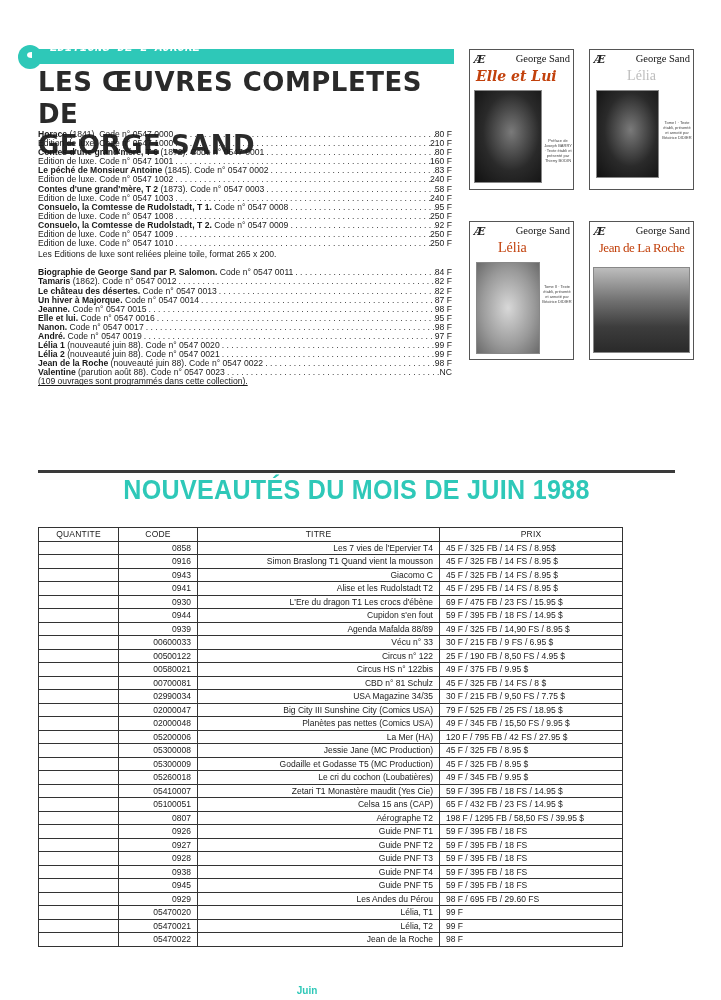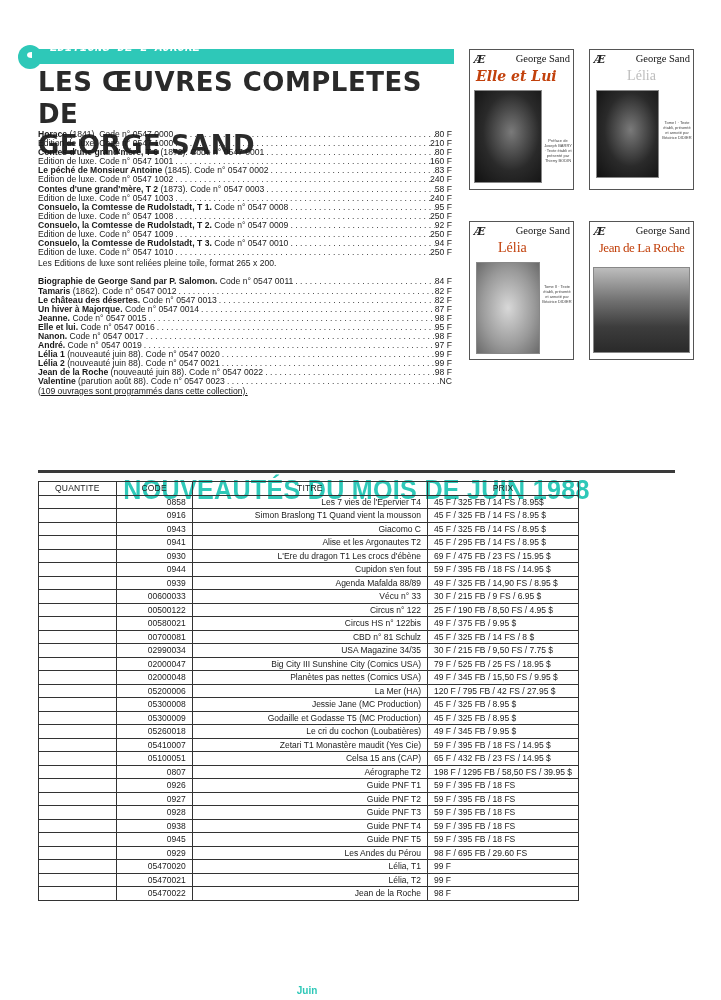--- a/index.html
+++ b/index.html
@@ -34,21 +34,21 @@
   .cover .cv-title { font-family: "Liberation Serif", serif; text-align: center; color: #c2410c; }
   .cover .cv-pic { position: absolute; background: radial-gradient(ellipse at 55% 45%, #7a7a7a 0%, #2a2a2a 55%, #111 100%); border: 1px solid #888; }
   .cover .cv-pic.light { background: radial-gradient(ellipse at 50% 50%, #d8d8d8 0%, #9a9a9a 60%, #6a6a6a 100%); }
   .cover .cv-pic.land { background: linear-gradient(180deg, #bdbdbd 0%, #6f6f6f 40%, #3d3d3d 70%, #2a2a2a 100%); }
   .cover .cv-side { position: absolute; font-size: 4px; line-height: 5px; color: #444; text-align: center; }
 
   
   .rule { position: absolute; left: 38px; top: 470px; width: 637px; height: 3px; background: #3a3a3a; }
   .section-title { position: absolute; left: 38px; top: 474px; width: 637px; text-align: center; font-family: "Liberation Sans", sans-serif; font-weight: bold; font-size: 27px; line-height: 32px; color: #2ec8b8; letter-spacing: 0.3px; transform: scaleX(0.93); transform-origin: center; }
 
-  table.orders { position: absolute; left: 38px; top: 481px; width: 541px; border-collapse: collapse; font-family: "Liberation Sans", sans-serif; font-size: 8.5px; }
+  table.orders { position: absolute; left: 38px; top: 527px; width: 585px; border-collapse: collapse; font-family: "Liberation Sans", sans-serif; font-size: 8.5px; }
   table.orders th, table.orders td { border: 1px solid #333; height: 13.5px; padding: 0 6px; white-space: nowrap; }
   table.orders th { font-weight: normal; text-align: center; font-size: 8.5px; letter-spacing: 0.2px; }
   table.orders td.qty { width: 80px; }
   table.orders td.code { width: 79px; text-align: right; }
   table.orders td.title { width: 242px; text-align: right; }
   table.orders td.price { text-align: left; }
 
   .footer { position: absolute; left: 0; top: 985px; width: 614px; text-align: center; font-size: 10px; font-weight: bold; color: #2ec8b8; }
 </style>
 </head>
@@ -117,25 +117,20 @@
       </div>
       <div class="cat-row">
         <span class="t"><b>Consuelo, la Comtesse de Rudolstadt, T 2.</b><span> Code n° 0547 0009</span></span>
         <span class="dots"></span>
         <span class="p">92 F</span>
       </div>
       <div class="cat-row">
         <span class="t"><b></b><span>Edition de luxe. Code n° 0547 1009</span></span>
         <span class="dots"></span>
         <span class="p">250 F</span>
-      </div>
-      <div class="cat-row">
-        <span class="t"><b>Consuelo, la Comtesse de Rudolstadt, T 3.</b><span> Code n° 0547 0010</span></span>
-        <span class="dots"></span>
-        <span class="p">94 F</span>
       </div>
       <div class="cat-row">
         <span class="t"><b></b><span>Edition de luxe. Code n° 0547 1010</span></span>
         <span class="dots"></span>
         <span class="p">250 F</span>
       </div>
     </div>
   <div class="note-italic">Les Editions de luxe sont reliées pleine toile, format 265 x 200.</div>
   <div id="group2">
       <div class="cat-row">
@@ -268,21 +263,21 @@
       </tr>
       <tr>
         <td class="qty"></td>
         <td class="code">0943</td>
         <td class="title">Giacomo C</td>
         <td class="price">45 F / 325 FB / 14 FS / 8.95 $</td>
       </tr>
       <tr>
         <td class="qty"></td>
         <td class="code">0941</td>
-        <td class="title">Alise et les Argonautes T2</td>
+        <td class="title">Alise et les Rudolstadt T2</td>
         <td class="price">45 F / 295 FB / 14 FS / 8.95 $</td>
       </tr>
       <tr>
         <td class="qty"></td>
         <td class="code">0930</td>
         <td class="title">L'Ere du dragon T1 Les crocs d'ébène</td>
         <td class="price">69 F / 475 FB / 23 FS / 15.95 $</td>
       </tr>
       <tr>
         <td class="qty"></td>

